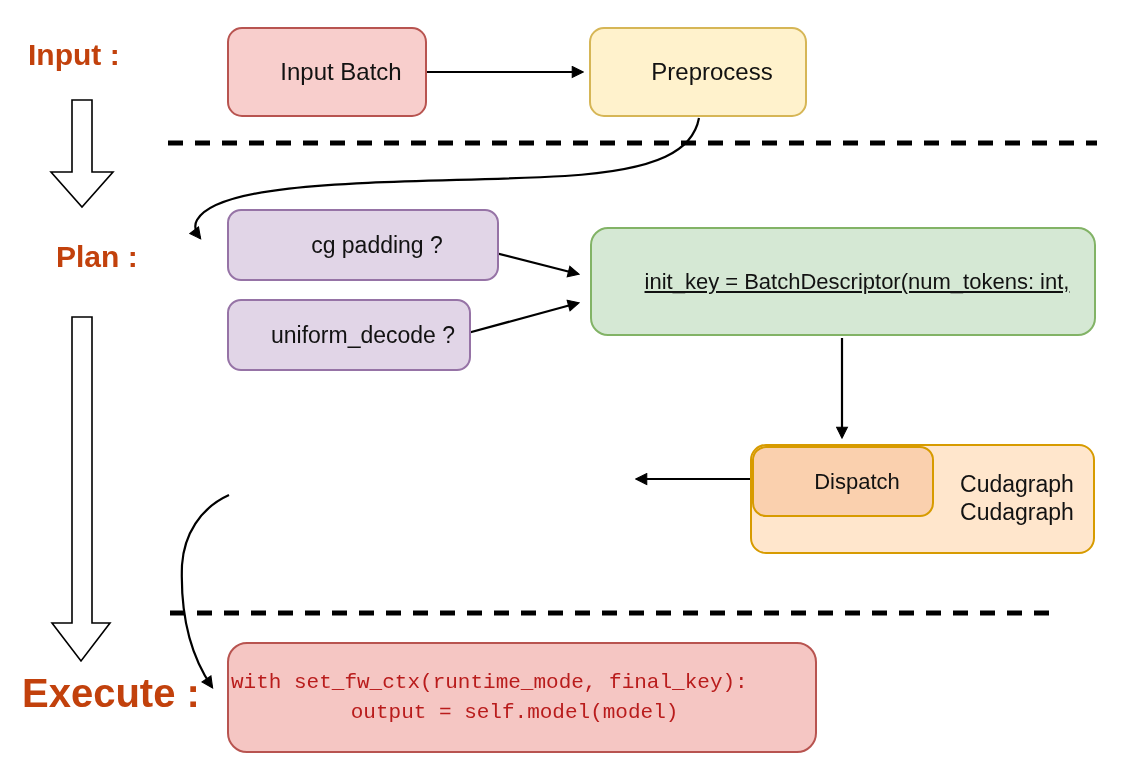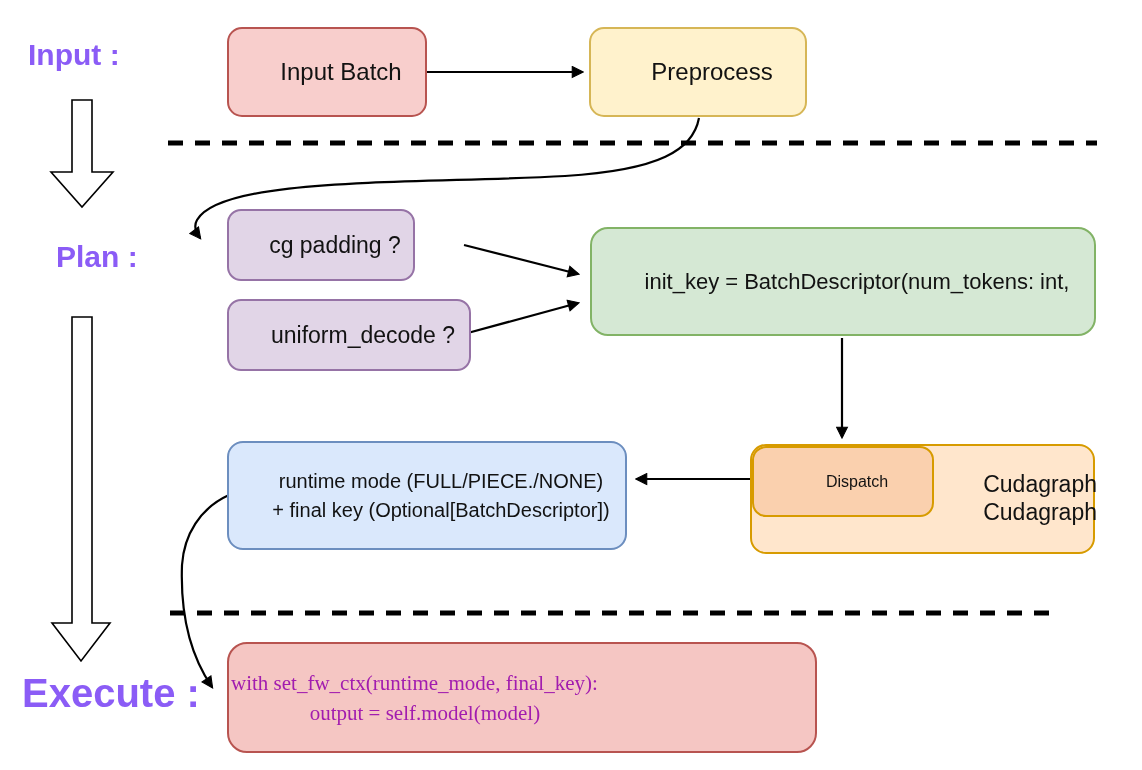--- a/index.html
+++ b/index.html
@@ -1,31 +1,31 @@
 <!DOCTYPE html>
 <html><head>
 <meta charset="utf-8">
 <style>
   html,body{margin:0;padding:0;background:#ffffff;}
   #canvas{position:relative;width:1142px;height:770px;background:#ffffff;overflow:hidden;
           font-family:"Liberation Sans",sans-serif;color:#121212;}
   #connectors{position:absolute;left:0;top:0;z-index:1;}
   .node{position:absolute;z-index:2;display:flex;align-items:center;justify-content:center;
         text-align:center;box-sizing:border-box;border:2px solid #000;padding-left:28px;}
-  .phase-label{position:absolute;z-index:2;font-weight:700;color:#8b5cf6;white-space:nowrap;}
+  .phase-label{position:absolute;z-index:2;font-weight:700;color:#c2410c;white-space:nowrap;}
   .pink   {background:#F8CECC;border-color:#B85450;border-radius:15px;}
   .yellow {background:#FFF2CC;border-color:#D6B656;border-radius:15px;}
   .purple {background:#E1D5E7;border-color:#9673A6;border-radius:14px;}
-  .green  {background:#D5E8D4;border-color:#82B366;border-radius:18px;}
+  .green  {background:#D5E8D4;border-color:#82B366;border-radius:18px;text-decoration:underline;}
   .blue   {background:#DAE8FC;border-color:#6C8EBF;border-radius:16px;}
   .orange-outer{background:#FFE6CC;border-color:#D79B00;border-radius:16px;}
   .orange-inner{background:#FAD0AE;border-color:#D79B00;border-radius:14px;}
   .red-code{background:#F5C6C3;border-color:#B85450;border-radius:20px;}
   .lines{display:block;}
-  .code-line{white-space:pre;font-family:Liberation Serif, serif;color:#a21caf;}
+  .code-line{white-space:pre;font-family:Liberation Mono, monospace;color:#b91c1c;}
 </style>
 </head>
 <body>
 
 <div id="canvas">
 
   <svg id="connectors" width="1142" height="770" viewBox="0 0 1142 770">
     <defs>
       <marker id="ah" viewBox="0 0 12 12" refX="10" refY="6" markerWidth="13" markerHeight="13" markerUnits="userSpaceOnUse" orient="auto">
         <path d="M1,1 L11,6 L1,11 Z" fill="#000" stroke="#000" stroke-width="1"></path>
@@ -51,47 +51,41 @@
   <div class="phase-label" style="left:56px;top:240px;font-size:30px;">Plan :</div>
   <div class="phase-label" style="left:22px;top:671px;font-size:40px;">Execute :</div>
 
   <div class="node pink" style="left:227px;top:27px;width:200px;height:90px;font-size:24px;">
     <span>Input Batch</span>
   </div>
   <div class="node yellow" style="left:589px;top:27px;width:218px;height:90px;font-size:24px;">
     <span>Preprocess</span>
   </div>
 
-  <div class="node purple" style="left:227px;top:209px;width:188px;height:72px;font-size:23px;">
+  <div class="node purple" style="left:227px;top:209px;width:272px;height:72px;font-size:23px;">
     <span>cg padding ?</span>
   </div>
   <div class="node purple" style="left:227px;top:299px;width:244px;height:72px;font-size:23px;">
     <span>uniform_decode ?</span>
   </div>
 
   <div class="node green" style="left:590px;top:227px;width:506px;height:109px;font-size:22px;line-height:30px;">
     <span class="lines">
       <span class="lines">init_key = BatchDescriptor(num_tokens: int,</span>
     </span>
   </div>
 
-  <div class="node blue" style="left:227px;top:441px;width:400px;height:109px;font-size:20px;line-height:29px;">
-    <span class="lines">
-      <span class="lines">runtime mode (FULL/PIECE./NONE)</span>
-      <span class="lines">+ final key (Optional[BatchDescriptor])</span>
-    </span>
-  </div>
 
   <div class="node orange-outer" style="left:750px;top:444px;width:345px;height:110px;">
-    <span class="lines" style="position:absolute;left:185px;top:24px;width:160px;font-size:23px;line-height:28px;text-align:right;">
+    <span class="lines" style="position:absolute;left:185px;top:24px;width:160px;font-size:23px;line-height:28px;text-align:center;">
       <span class="lines">Cudagraph</span>
       <span class="lines">Cudagraph</span>
     </span>
   </div>
-  <div class="node orange-inner" style="left:752px;top:446px;width:182px;height:71px;font-size:16px;">
+  <div class="node orange-inner" style="left:752px;top:446px;width:182px;height:71px;font-size:22px;">
     <span>Dispatch</span>
   </div>
 
   <div class="node red-code" style="left:227px;top:642px;width:590px;height:111px;justify-content:flex-start;align-items:flex-start;padding:24px 0 0 2px;font-size:21px;line-height:30px;">
     <span class="lines">
       <span class="lines code-line">with set_fw_ctx(runtime_mode, final_key):</span>
       <span class="lines code-line">    output = self.model(model)</span>
     </span>
   </div>
 

